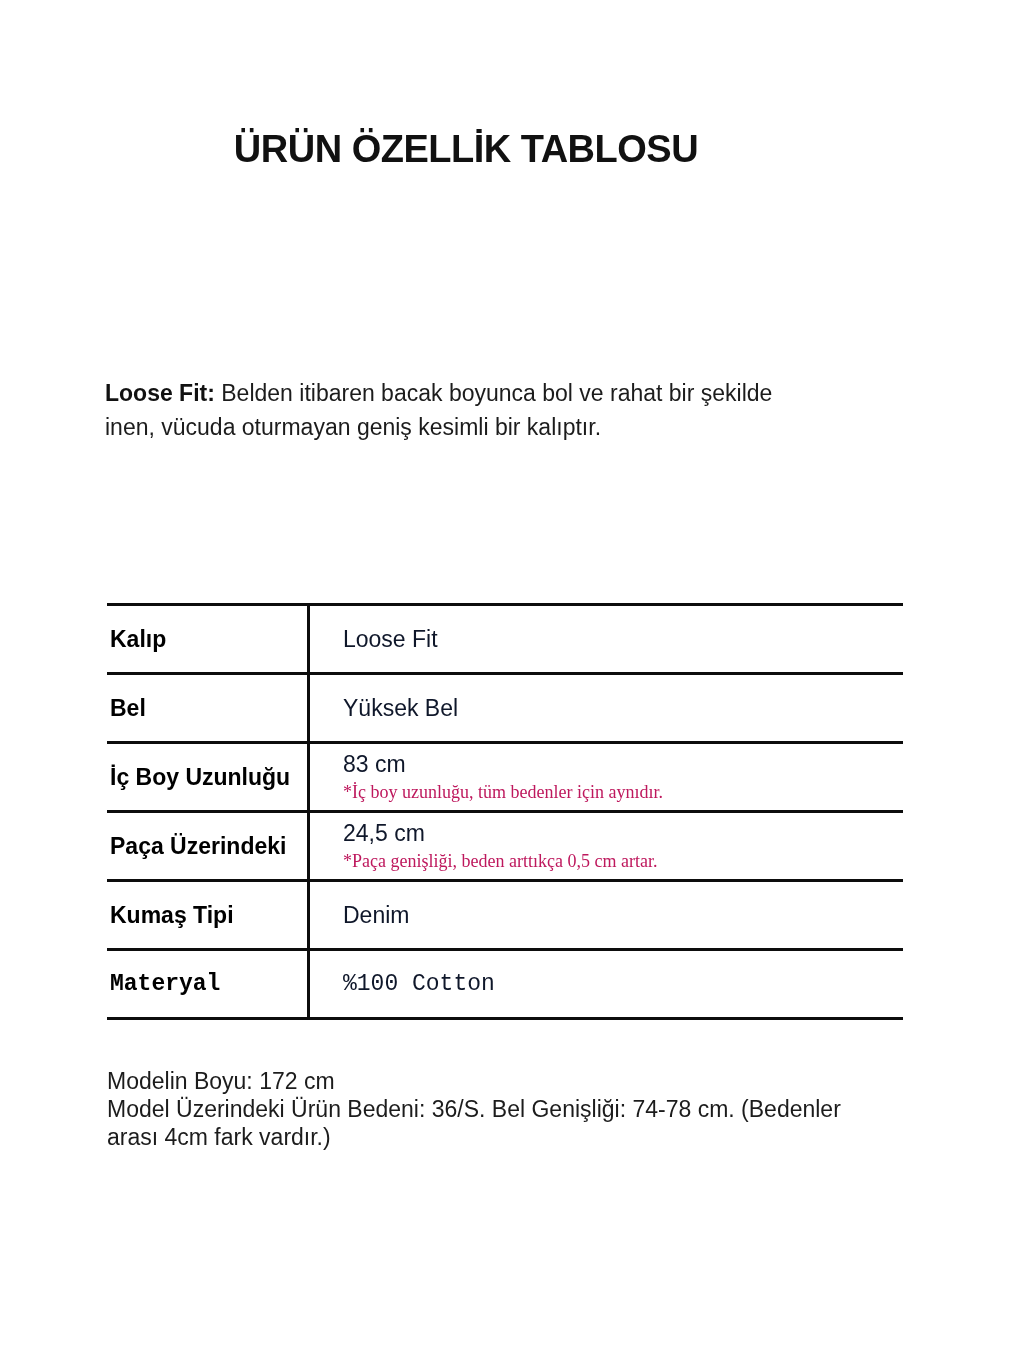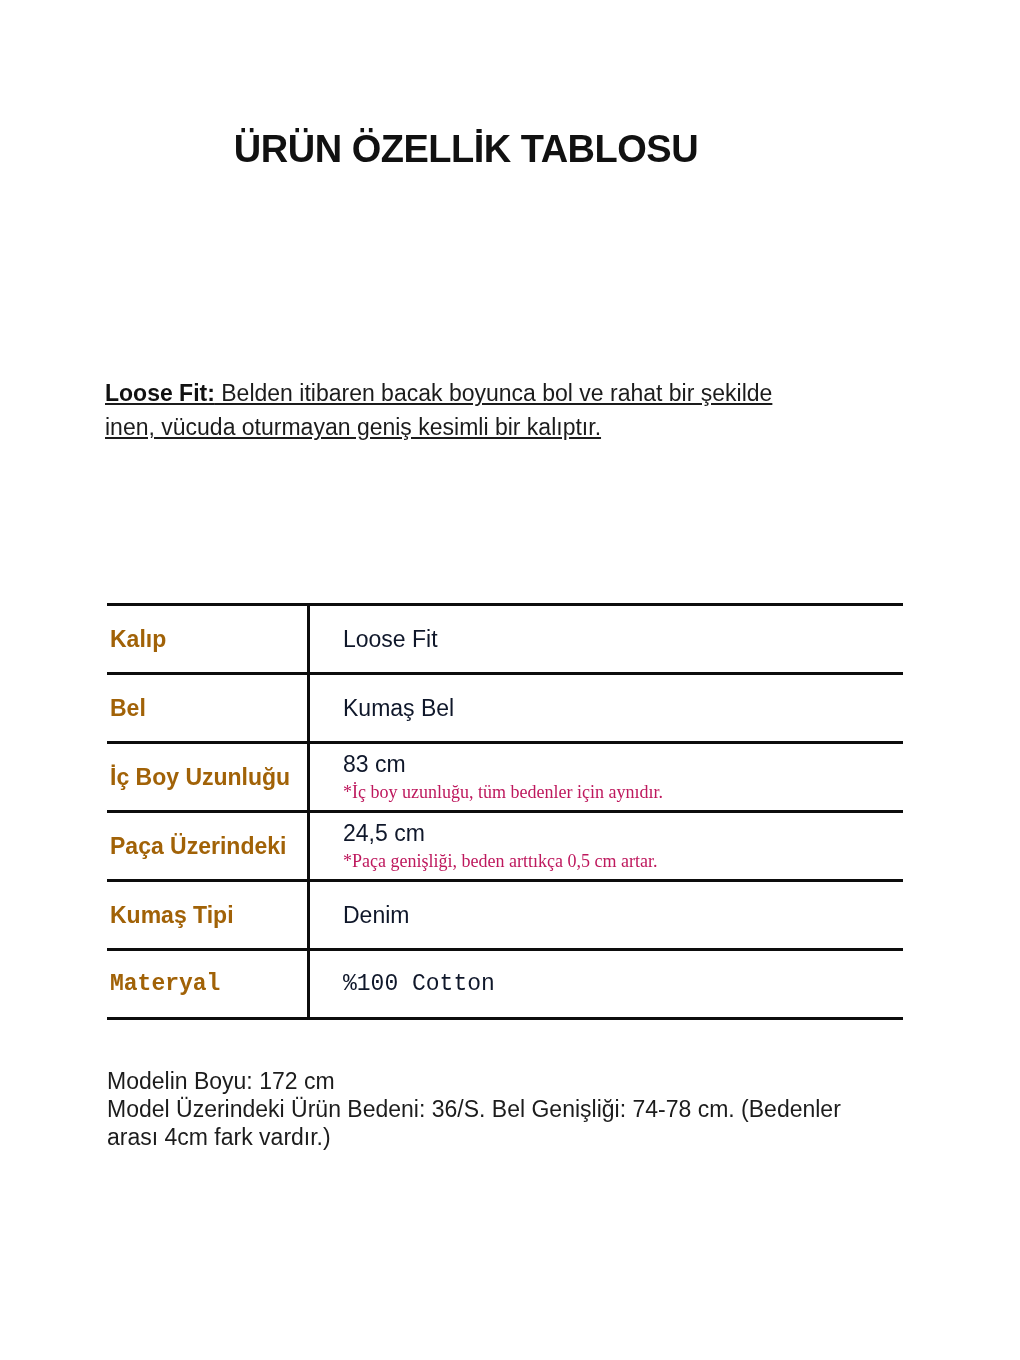--- a/index.html
+++ b/index.html
@@ -29,21 +29,20 @@
     color: #111111;
   }
   .desc {
     position: absolute;
     left: 105px;
     top: 342px;
     width: 800px;
     font-size: 23px;
     line-height: 34px;
     color: #1c1c1c;
-    text-decoration: underline;
   }
   .desc .bold { font-weight: bold; color: #111111; }
   .spec-table {
     position: absolute;
     left: 107px;
     top: 569px;
     width: 796px;
     border-top: 3px solid #0d0d0d;
     border-bottom: 3px solid #0d0d0d;
     box-sizing: border-box;
@@ -57,21 +56,21 @@
   .spec-label {
     width: 200px;
     flex: 0 0 200px;
     box-sizing: border-box;
     padding-left: 3px;
     display: flex;
     align-items: center;
     font-size: 23px;
     font-weight: bold;
     white-space: nowrap;
-    color: #a16207;
+    color: #000000;
   }
   .spec-value-cell {
     flex: 1;
     border-left: 3px solid #0d0d0d;
     display: flex;
     flex-direction: column;
     justify-content: center;
     padding-left: 33px;
   }
   .spec-value {
@@ -110,21 +109,21 @@
     <div class="spec-row">
       <div class="spec-label">Kalıp</div>
       <div class="spec-value-cell">
         <div class="spec-value">Loose Fit</div>
       </div>
     </div>
 
     <div class="spec-row">
       <div class="spec-label">Bel</div>
       <div class="spec-value-cell">
-        <div class="spec-value">Kumaş Bel</div>
+        <div class="spec-value">Yüksek Bel</div>
       </div>
     </div>
 
     <div class="spec-row">
       <div class="spec-label">İç Boy Uzunluğu</div>
       <div class="spec-value-cell">
         <div class="spec-value">83 cm</div>
         <div class="spec-note">*İç boy uzunluğu, tüm bedenler için aynıdır.</div>
       </div>
     </div>

